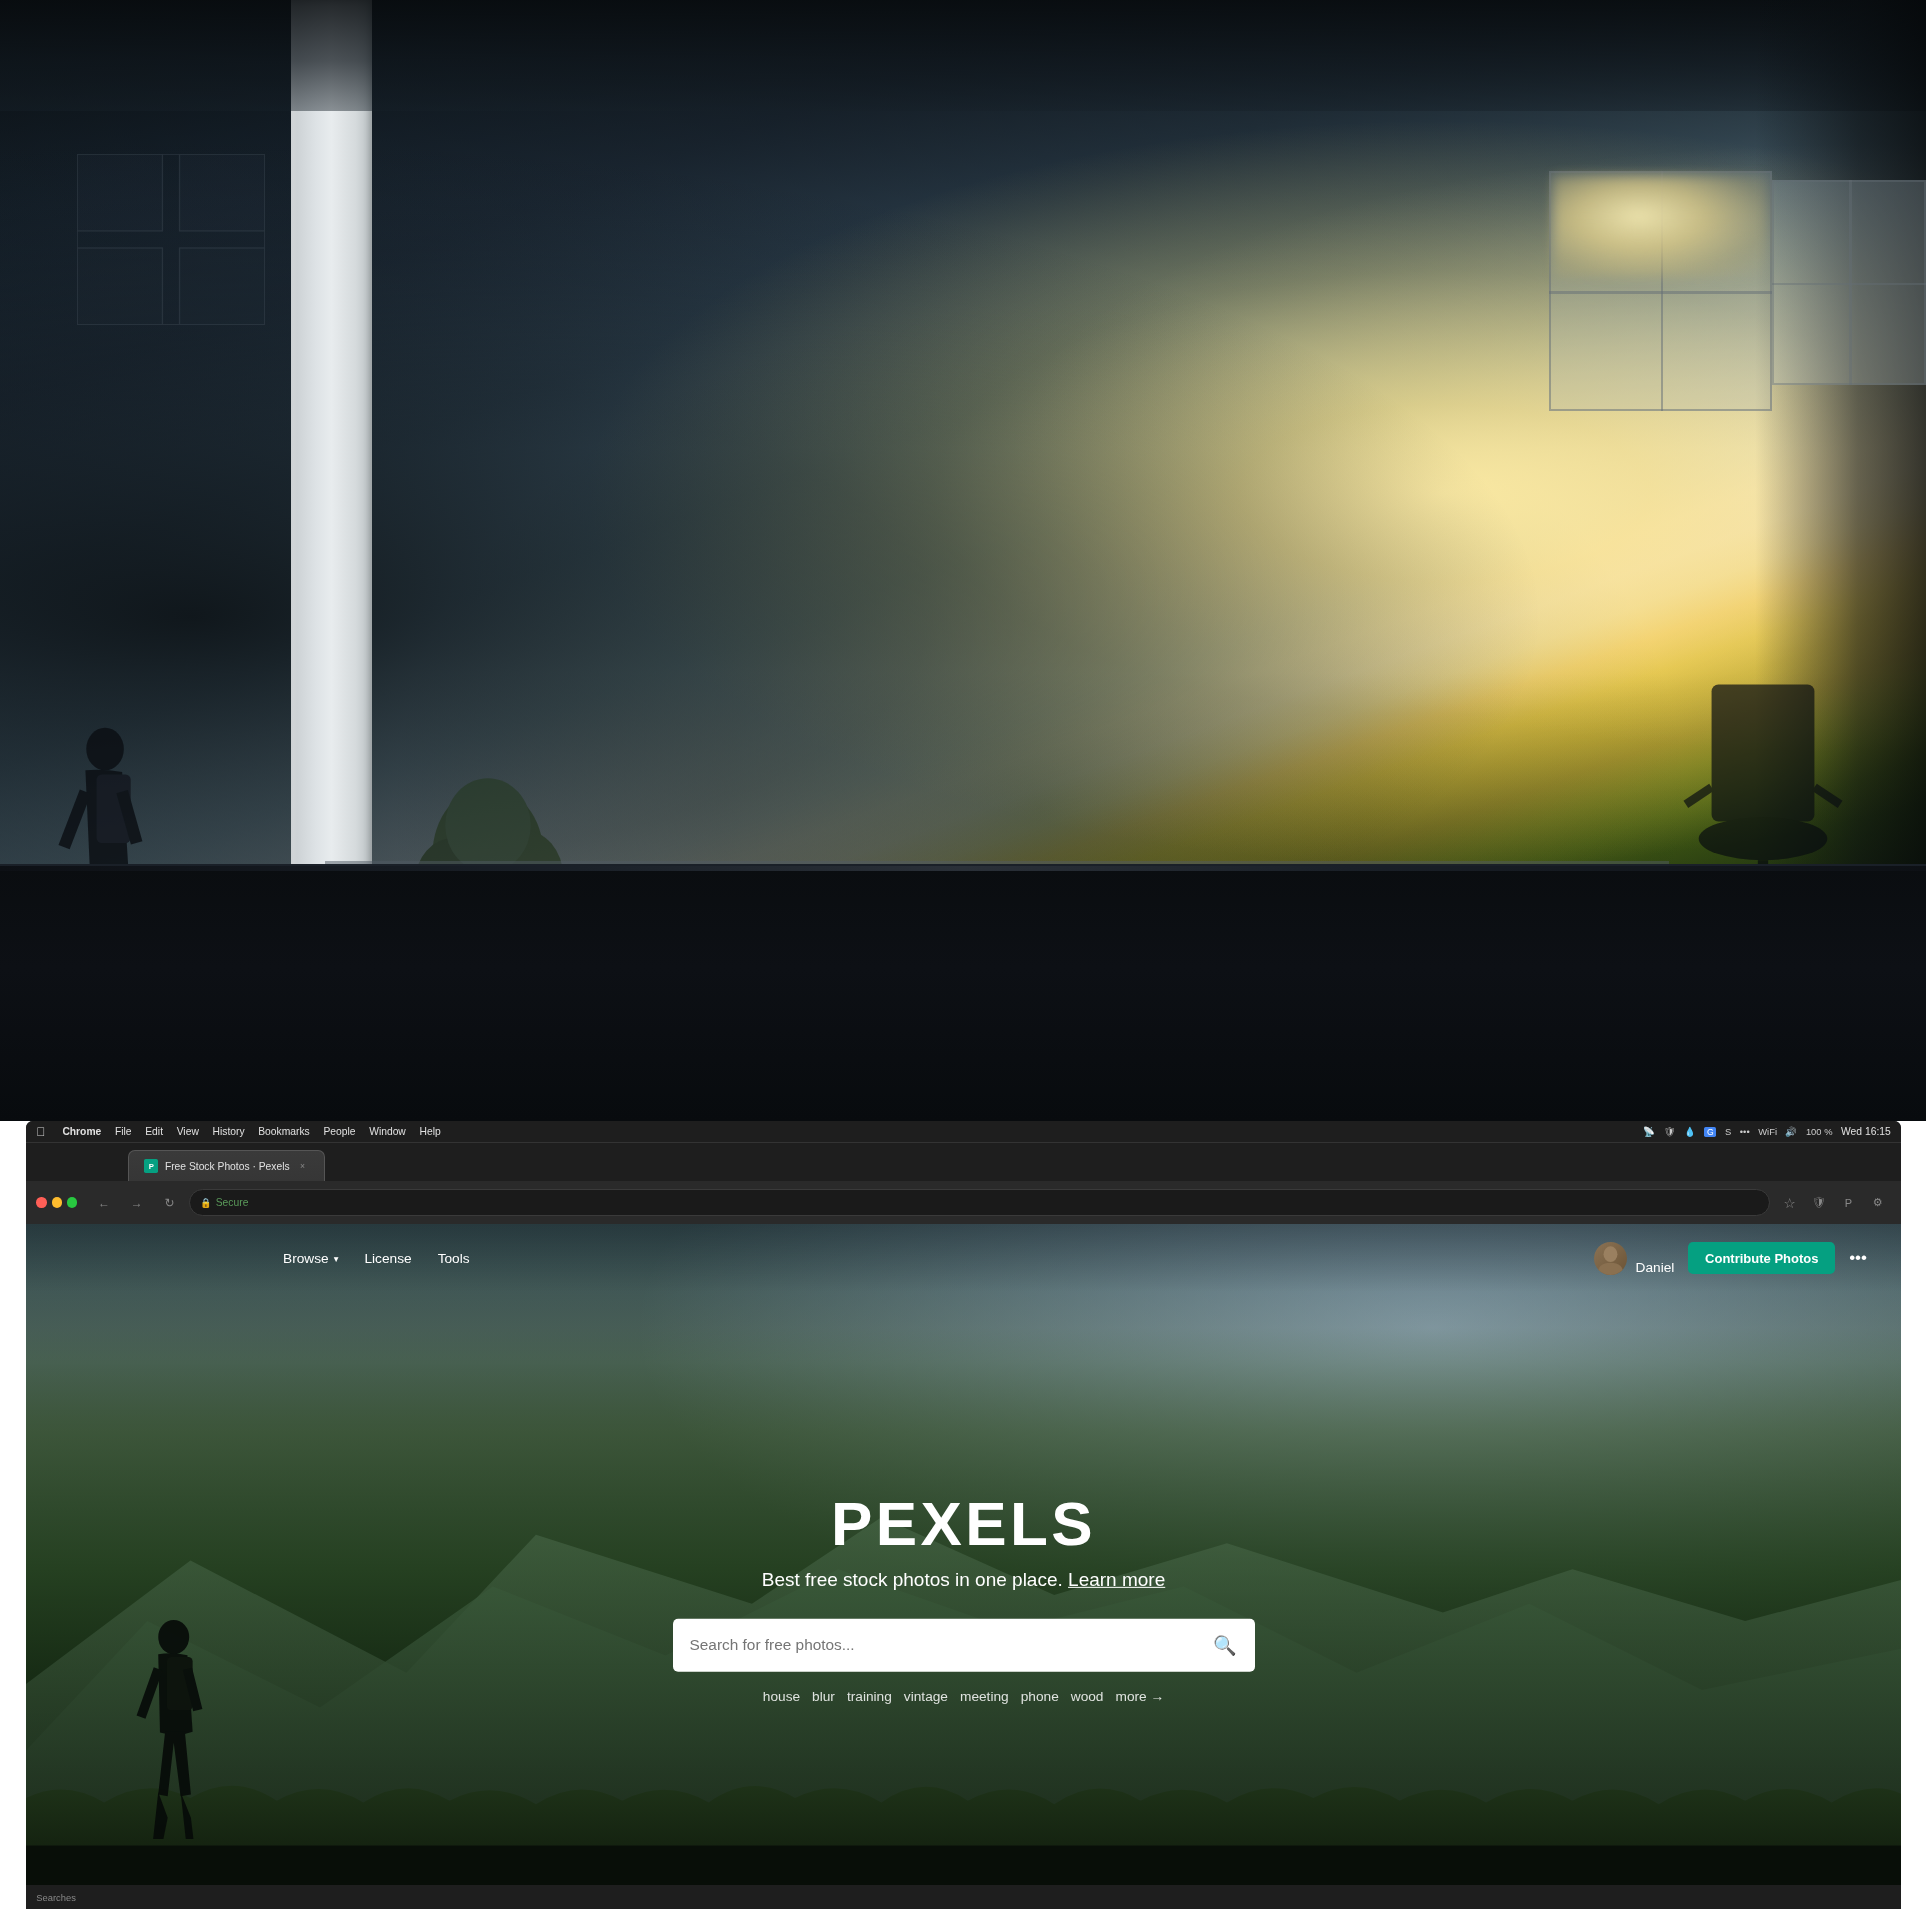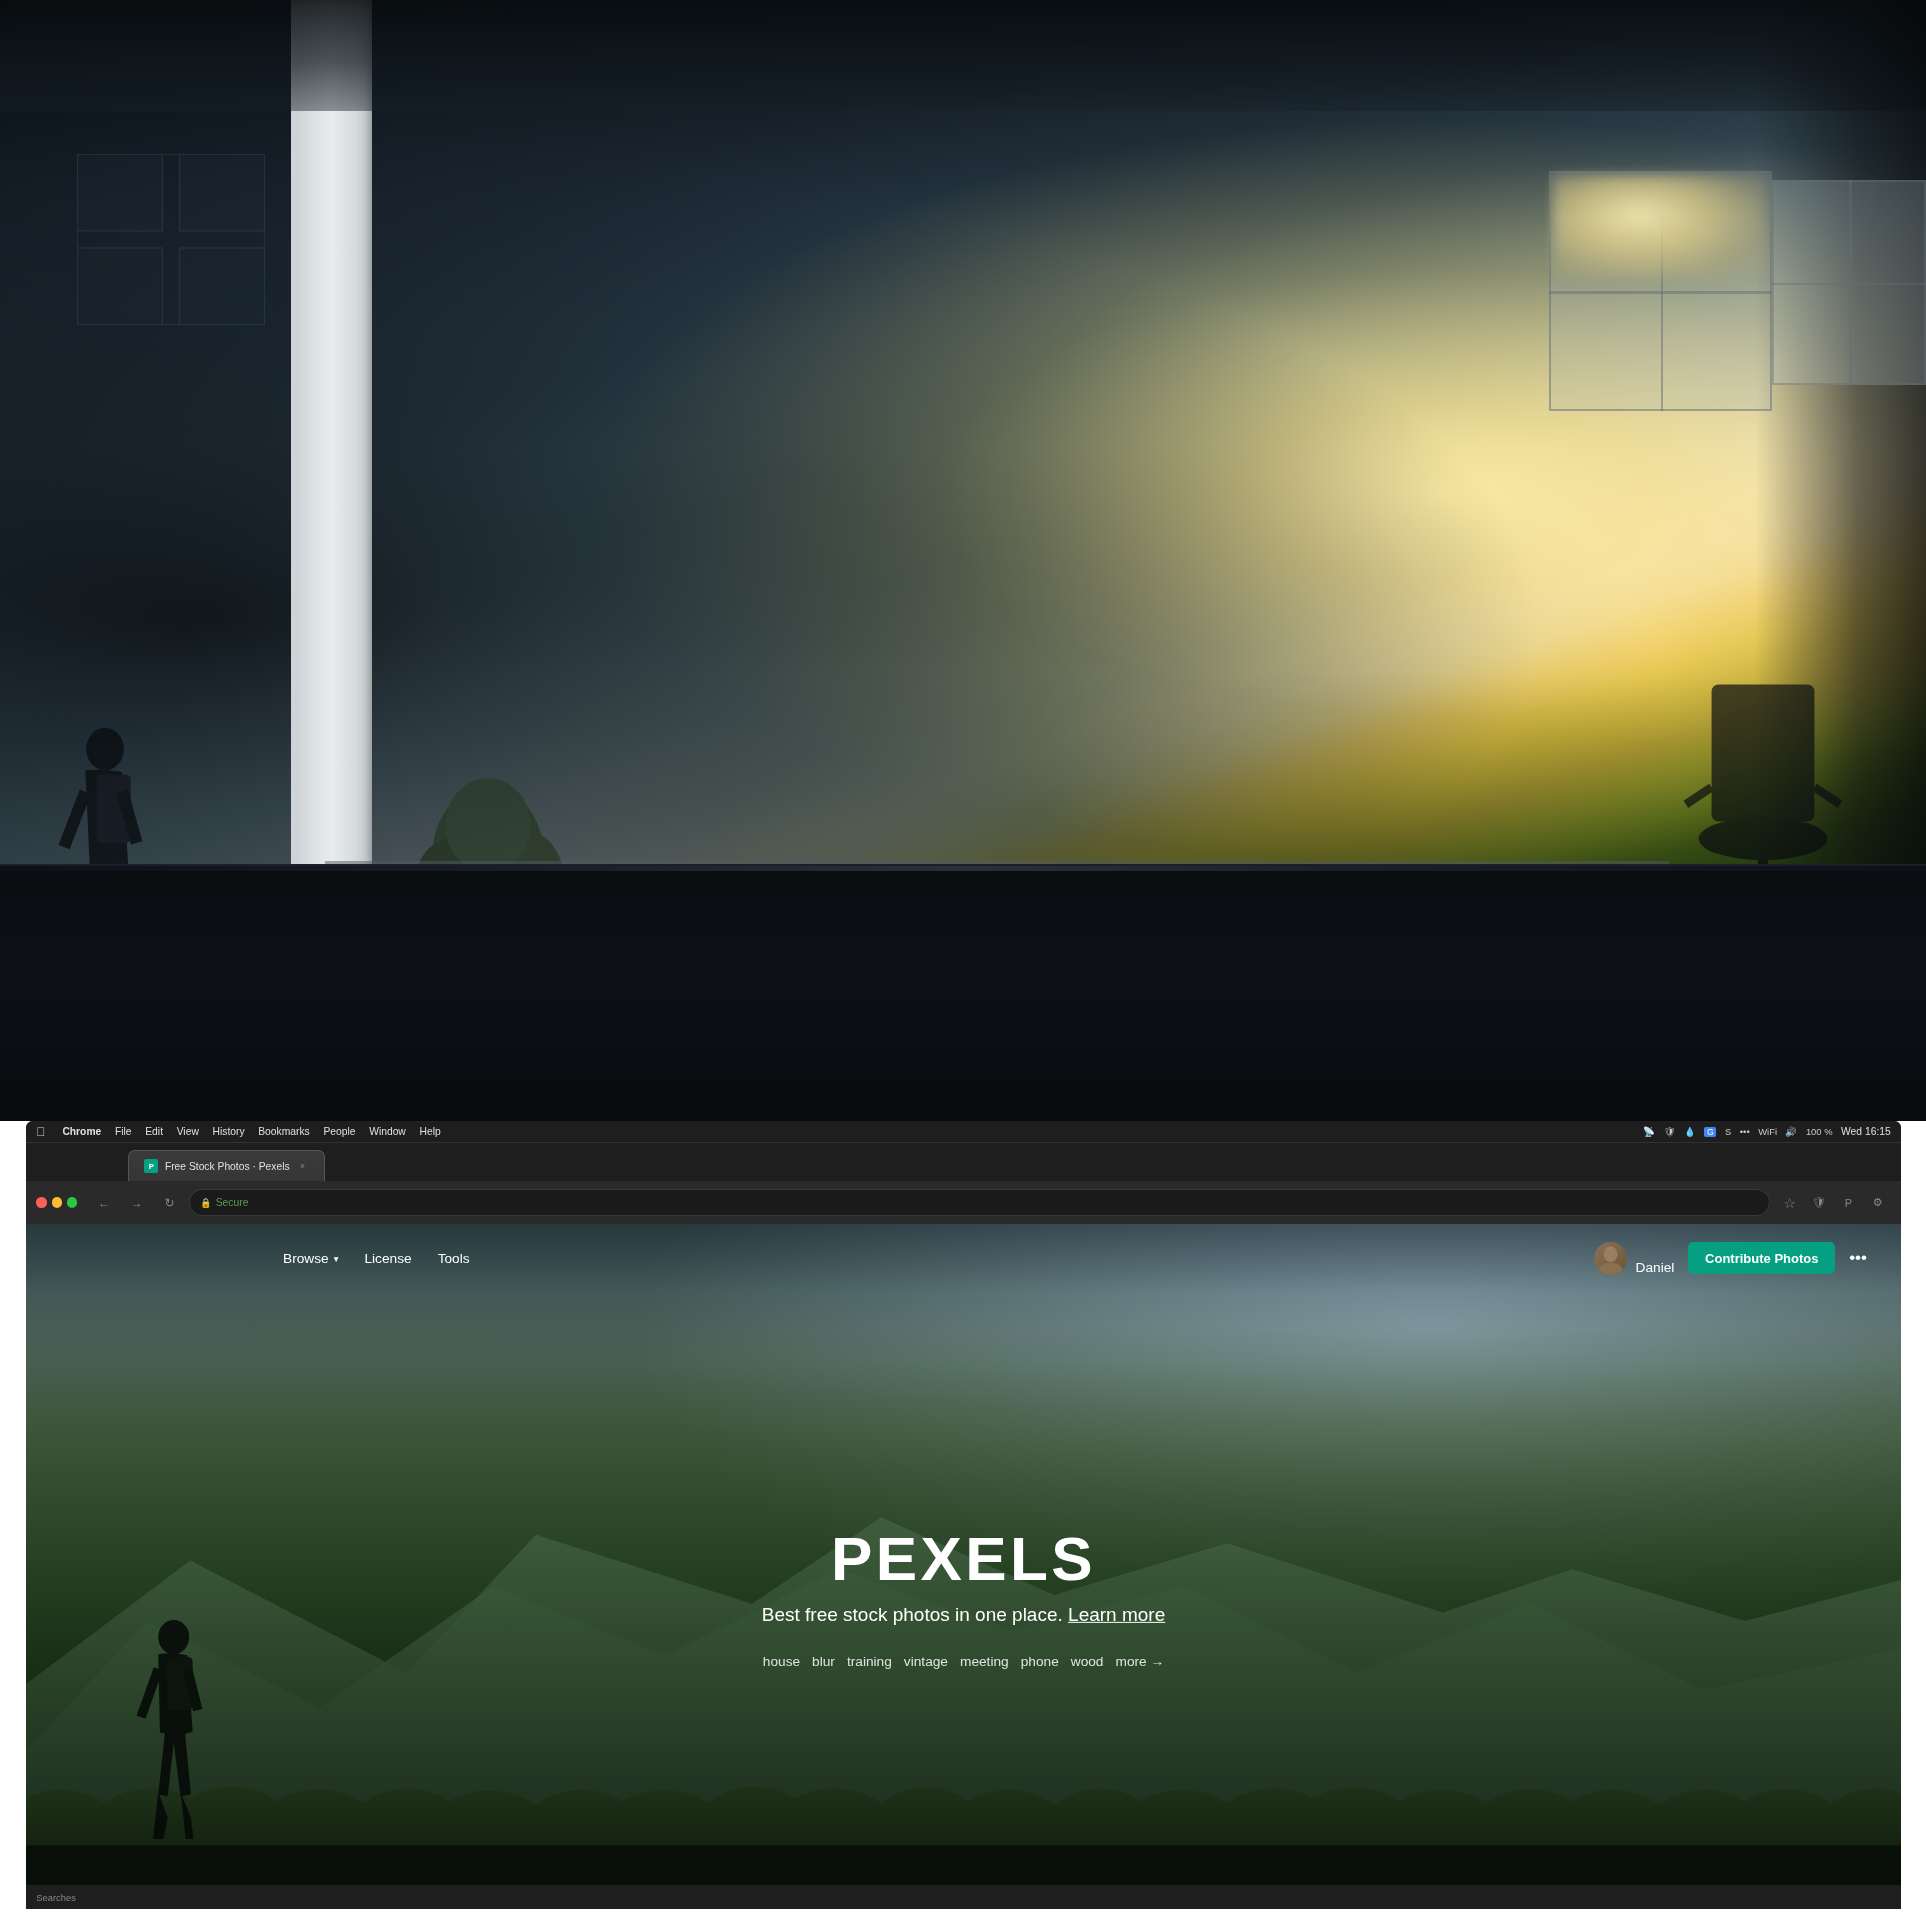--- a/index.html
+++ b/index.html
@@ -677,20 +677,24 @@
           <span class="more-btn">•••</span>
         </div>
       </div>
 
       <div class="hero-content">
         <div class="pexels-logo">PEXELS</div>
         <div class="hero-subtitle">
           <span>Best free stock photos in one place.</span>
           <a href="#">Learn more</a>
         </div>
+        <div class="search-bar">
+          <input class="search-input" type="text" placeholder="Search for free photos..." style="">
+          <span class="search-icon">🔍</span>
+        </div>
         <div class="search-tags">
           <a class="search-tag">house</a>
           <a class="search-tag">blur</a>
           <a class="search-tag">training</a>
           <a class="search-tag">vintage</a>
           <a class="search-tag">meeting</a>
           <a class="search-tag">phone</a>
           <a class="search-tag">wood</a>
           <a class="more-tag">more →</a>
         </div>

